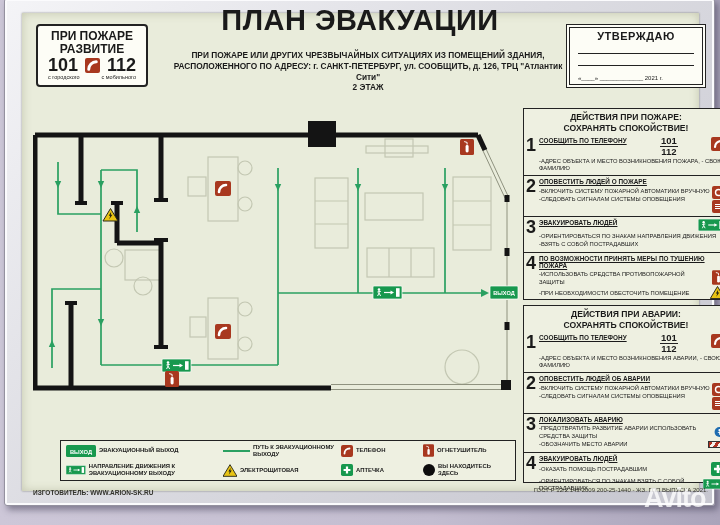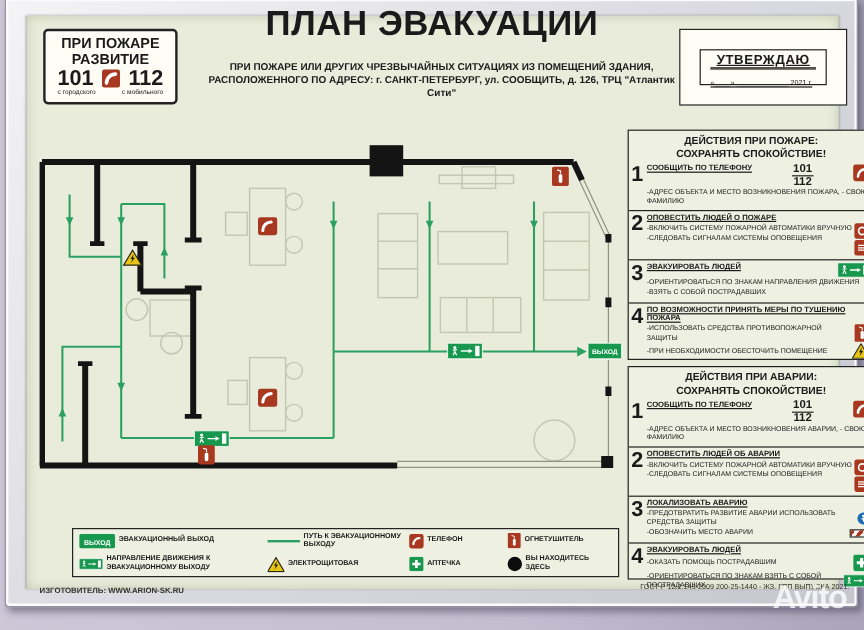--- a/index.html
+++ b/index.html
@@ -23,21 +23,21 @@
   .call-box .l1 { font-size:12px; font-weight:bold; line-height:1.05; }
   .call-num-row { display:flex; justify-content:center; align-items:center; gap:7px; margin-top:1px; }
   .call-num { font-size:18px; font-weight:bold; line-height:1; }
   .call-caps { display:flex; justify-content:space-between; padding:0 10px; margin-top:0px; }
   .call-caps span { font-size:5.5px; }
   .title { position:absolute; left:160px; top:4px; width:400px; text-align:center;
            font-size:29px; font-weight:800; letter-spacing:.5px; white-space:nowrap; }
   .subtitle { position:absolute; left:168px; top:50px; width:400px; text-align:center;
               font-size:8.3px; font-weight:bold; line-height:1.3; }
   .approve { position:absolute; left:566px; top:24px; width:140px; height:64px;
-             background:#fdfdf6; border:1px solid #222; padding:16px;text-decoration:underline; }
+             background:#fdfdf6; border:1px solid #222; padding:2px; }
   .approve-in { border:1px solid #222; height:100%; padding:2px 8px 3px; display:flex; flex-direction:column; }
   .approve-title { text-align:center; font-size:11px; font-weight:bold; letter-spacing:.5px; }
   .sig-line { border-bottom:1px solid #222; height:12px; }
   .approve-date { font-size:6px; margin-top:9px; white-space:nowrap; }
 
   
   .panel { position:absolute; left:523px; top:108px; width:206px; }
   .abox { background:#eef0e1; border:1.5px solid #222; margin-bottom:5px; }
   .abox-head { text-align:center; font-weight:bold; font-size:8.6px; line-height:1.25; padding:3px 2px 2px; }
   .aitem { border-top:1px solid #222; display:flex; padding:2px 3px 3px 2px; }
@@ -98,20 +98,21 @@
       <div class="call-caps">
         <span>с городского</span>
         <span>с мобильного</span>
       </div>
     </div>
 
     <div class="title">ПЛАН ЭВАКУАЦИИ</div>
     <div class="subtitle">
       <div>ПРИ ПОЖАРЕ ИЛИ ДРУГИХ ЧРЕЗВЫЧАЙНЫХ СИТУАЦИЯХ ИЗ ПОМЕЩЕНИЙ ЗДАНИЯ,</div>
       <div>РАСПОЛОЖЕННОГО ПО АДРЕСУ: г. САНКТ-ПЕТЕРБУРГ, ул. СООБЩИТЬ, д. 126, ТРЦ "Атлантик Сити"</div>
+      <div>2 ЭТАЖ</div>
     </div>
 
     <div class="approve">
       <div class="approve-in">
         <div class="approve-title">УТВЕРЖДАЮ</div>
         <div class="sig-line"></div>
         <div class="sig-line"></div>
         <div class="approve-date">«____» _____________ 2021 г.</div>
       </div>
     </div>

